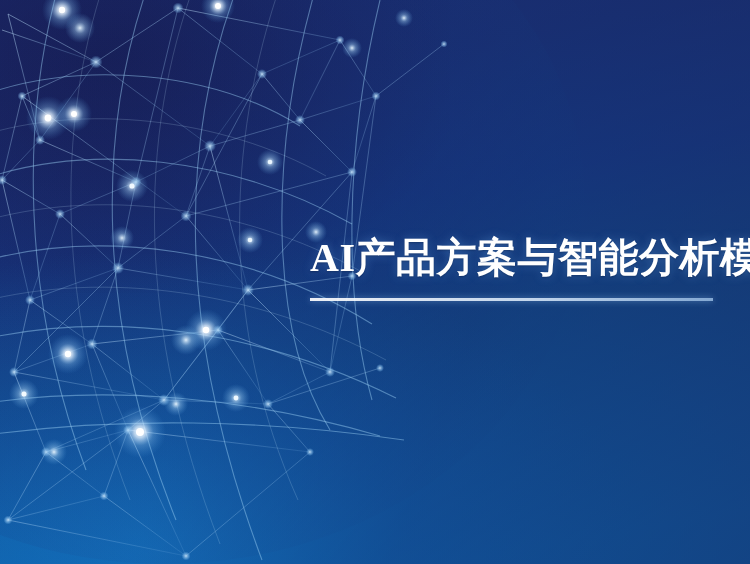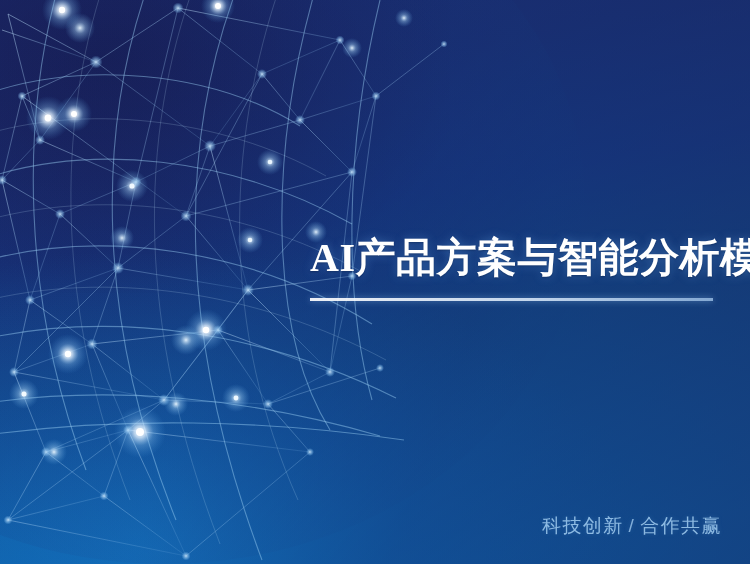--- a/index.html
+++ b/index.html
@@ -310,17 +310,14 @@
       <circle cx="352" cy="48" r="10" fill="url(#glowMid)"></circle>
       <circle cx="404" cy="18" r="9" fill="url(#glowMid)"></circle>
     </g>
   </svg>
 
   <div class="title-block">
     <h1 class="title">AI产品方案与智能分析模式</h1>
     <div class="title-rule"></div>
   </div>
 
-  <div class="tagline">
-    <span>科技创新</span><span class="sep">/</span><span>合作共赢</span>
-  </div>
 
 </div>
 
 </body></html>

